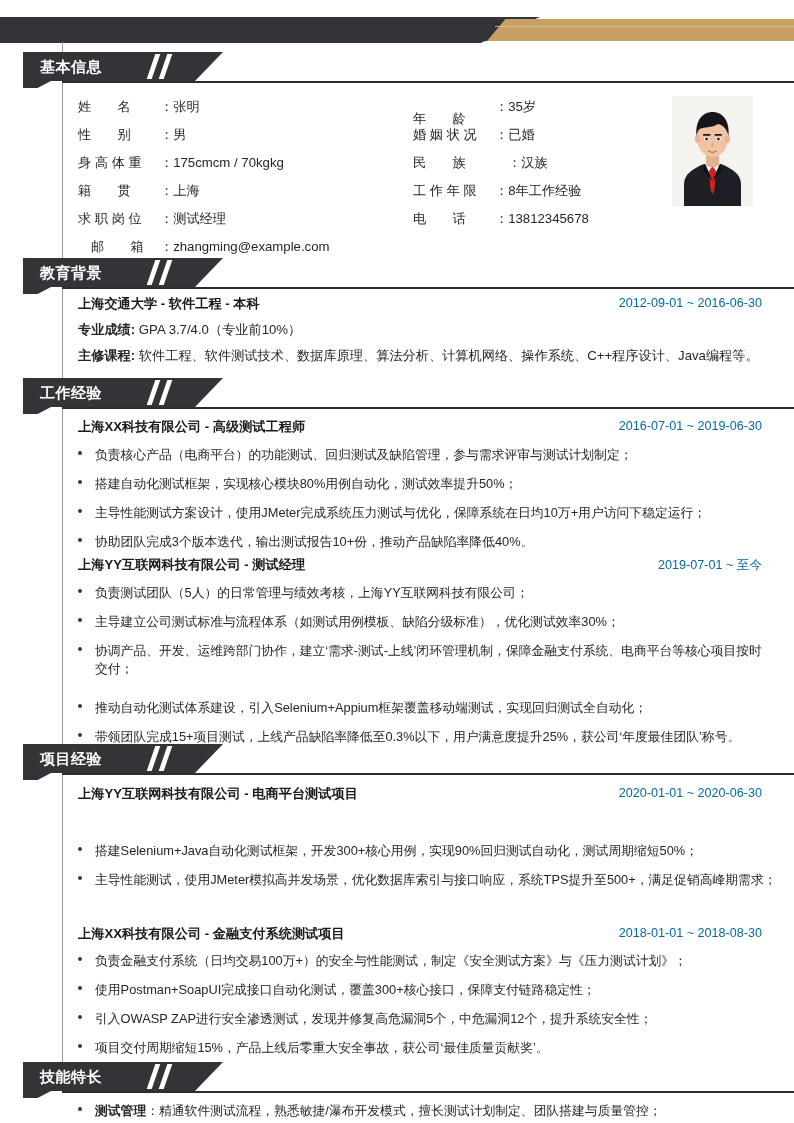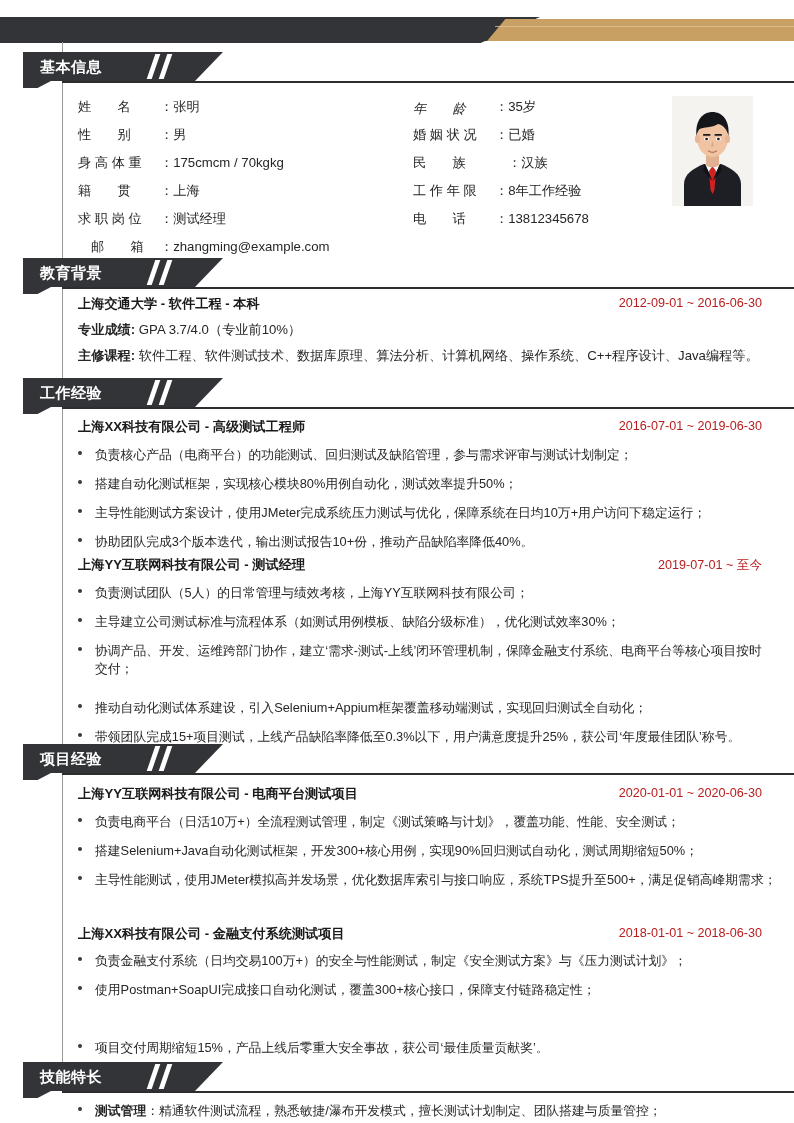--- a/index.html
+++ b/index.html
@@ -66,21 +66,21 @@
     color:#ffffff;font-size:15px;font-weight:bold;letter-spacing:.5px;
     line-height:21px;white-space:nowrap;
   }
   .secrule{
     position:absolute;left:62px;width:732px;height:2px;background:#2d2d2d;
   }
 
   
   .row{position:absolute;font-size:13.2px;line-height:18px;color:#262626;white-space:nowrap;}
   .bold{font-weight:bold;}
-  .date{position:absolute;right:32px;font-size:12.6px;color:#b91c1c;white-space:nowrap;}
+  .date{position:absolute;right:32px;font-size:12.6px;color:#0369a1;white-space:nowrap;}
   .bullet{position:absolute;left:78px;width:700px;font-size:12.8px;line-height:18px;color:#262626;}
   .bullet .dot{
     position:absolute;left:0;top:5px;width:4px;height:4px;background:#3a3a3a;border-radius:50%;
   }
   .bullet .txt{display:block;padding-left:17px;}
   .entry-title{position:absolute;left:78px;font-size:13.2px;font-weight:bold;color:#1a1a1a;white-space:nowrap;}
 
   
   .photo{
     position:absolute;left:672px;top:96px;width:81px;height:110px;
@@ -119,21 +119,21 @@
   <div class="row" style="left:160px;top:126px;">：男</div>
   <div class="row" style="left:78px; top:154px;">身 高 体 重</div>
   <div class="row" style="left:160px;top:154px;">：175cmcm / 70kgkg</div>
   <div class="row" style="left:78px; top:182px;">籍　　贯</div>
   <div class="row" style="left:160px;top:182px;">：上海</div>
   <div class="row" style="left:78px; top:210px;">求 职 岗 位</div>
   <div class="row" style="left:160px;top:210px;">：测试经理</div>
   <div class="row" style="left:78px; top:238px;padding-left:13px;">邮　　箱</div>
   <div class="row" style="left:160px;top:238px;">：zhangming@example.com</div>
 
-  <div class="row" style="left:413px;top:100px;font-style:italic;">年　　龄</div>
+  <div class="row" style="left:413px;top:110px;">年　　龄</div>
   <div class="row" style="left:495px;top:98px;">：35岁</div>
   <div class="row" style="left:413px;top:126px;">婚 姻 状 况</div>
   <div class="row" style="left:495px;top:126px;">：已婚</div>
   <div class="row" style="left:413px;top:154px;">民　　族</div>
   <div class="row" style="left:495px;top:154px;margin-left:13px;">：汉族</div>
   <div class="row" style="left:413px;top:182px;">工 作 年 限</div>
   <div class="row" style="left:495px;top:182px;">：8年工作经验</div>
   <div class="row" style="left:413px;top:210px;">电　　话</div>
   <div class="row" style="left:495px;top:210px;">：13812345678</div>
 
@@ -252,42 +252,42 @@
       <div class="foot"></div>
       <div class="st1"></div>
       <div class="st2"></div>
       <div class="lbl">项目经验</div>
     </div>
   </div>
   <div class="secrule" style="top:773px;"></div>
 
   <div class="entry-title" style="top:785px;">上海YY互联网科技有限公司 - 电商平台测试项目</div>
   <div class="date" style="top:786px;">2020-01-01 ~ 2020-06-30</div>
-  <div class="bullet" style="top:813px;">
-      <span class="dot"></span>
-      <span class="txt">负责电商平台（日活10万+）全流程测试管理，制定《测试策略与计划》，覆盖功能、性能、安全测试；</span>
-    </div>
   <div class="bullet" style="top:842px;">
       <span class="dot"></span>
       <span class="txt">搭建Selenium+Java自动化测试框架，开发300+核心用例，实现90%回归测试自动化，测试周期缩短50%；</span>
     </div>
   <div class="bullet" style="top:871px;">
       <span class="dot"></span>
       <span class="txt">主导性能测试，使用JMeter模拟高并发场景，优化数据库索引与接口响应，系统TPS提升至500+，满足促销高峰期需求；</span>
     </div>
 
   <div class="entry-title" style="top:925px;">上海XX科技有限公司 - 金融支付系统测试项目</div>
-  <div class="date" style="top:926px;">2018-01-01 ~ 2018-06-30</div>
+  <div class="date" style="top:926px;">2018-01-01 ~ 2018-08-30</div>
   <div class="bullet" style="top:952px;">
       <span class="dot"></span>
       <span class="txt">负责金融支付系统（日均交易100万+）的安全与性能测试，制定《安全测试方案》与《压力测试计划》；</span>
     </div>
   <div class="bullet" style="top:981px;">
       <span class="dot"></span>
       <span class="txt">使用Postman+SoapUI完成接口自动化测试，覆盖300+核心接口，保障支付链路稳定性；</span>
+    </div>
+  <div class="bullet" style="top:1010px;">
+      <span class="dot"></span>
+      <span class="txt">引入OWASP ZAP进行安全渗透测试，发现并修复高危漏洞5个，中危漏洞12个，提升系统安全性；</span>
     </div>
   <div class="bullet" style="top:1039px;">
       <span class="dot"></span>
       <span class="txt">项目交付周期缩短15%，产品上线后零重大安全事故，获公司‘最佳质量贡献奖’。</span>
     </div>
 
   <div class="sec" style="top:1062px;">
     <div class="badge">
       <div class="blk"></div>
       <div class="foot"></div>

